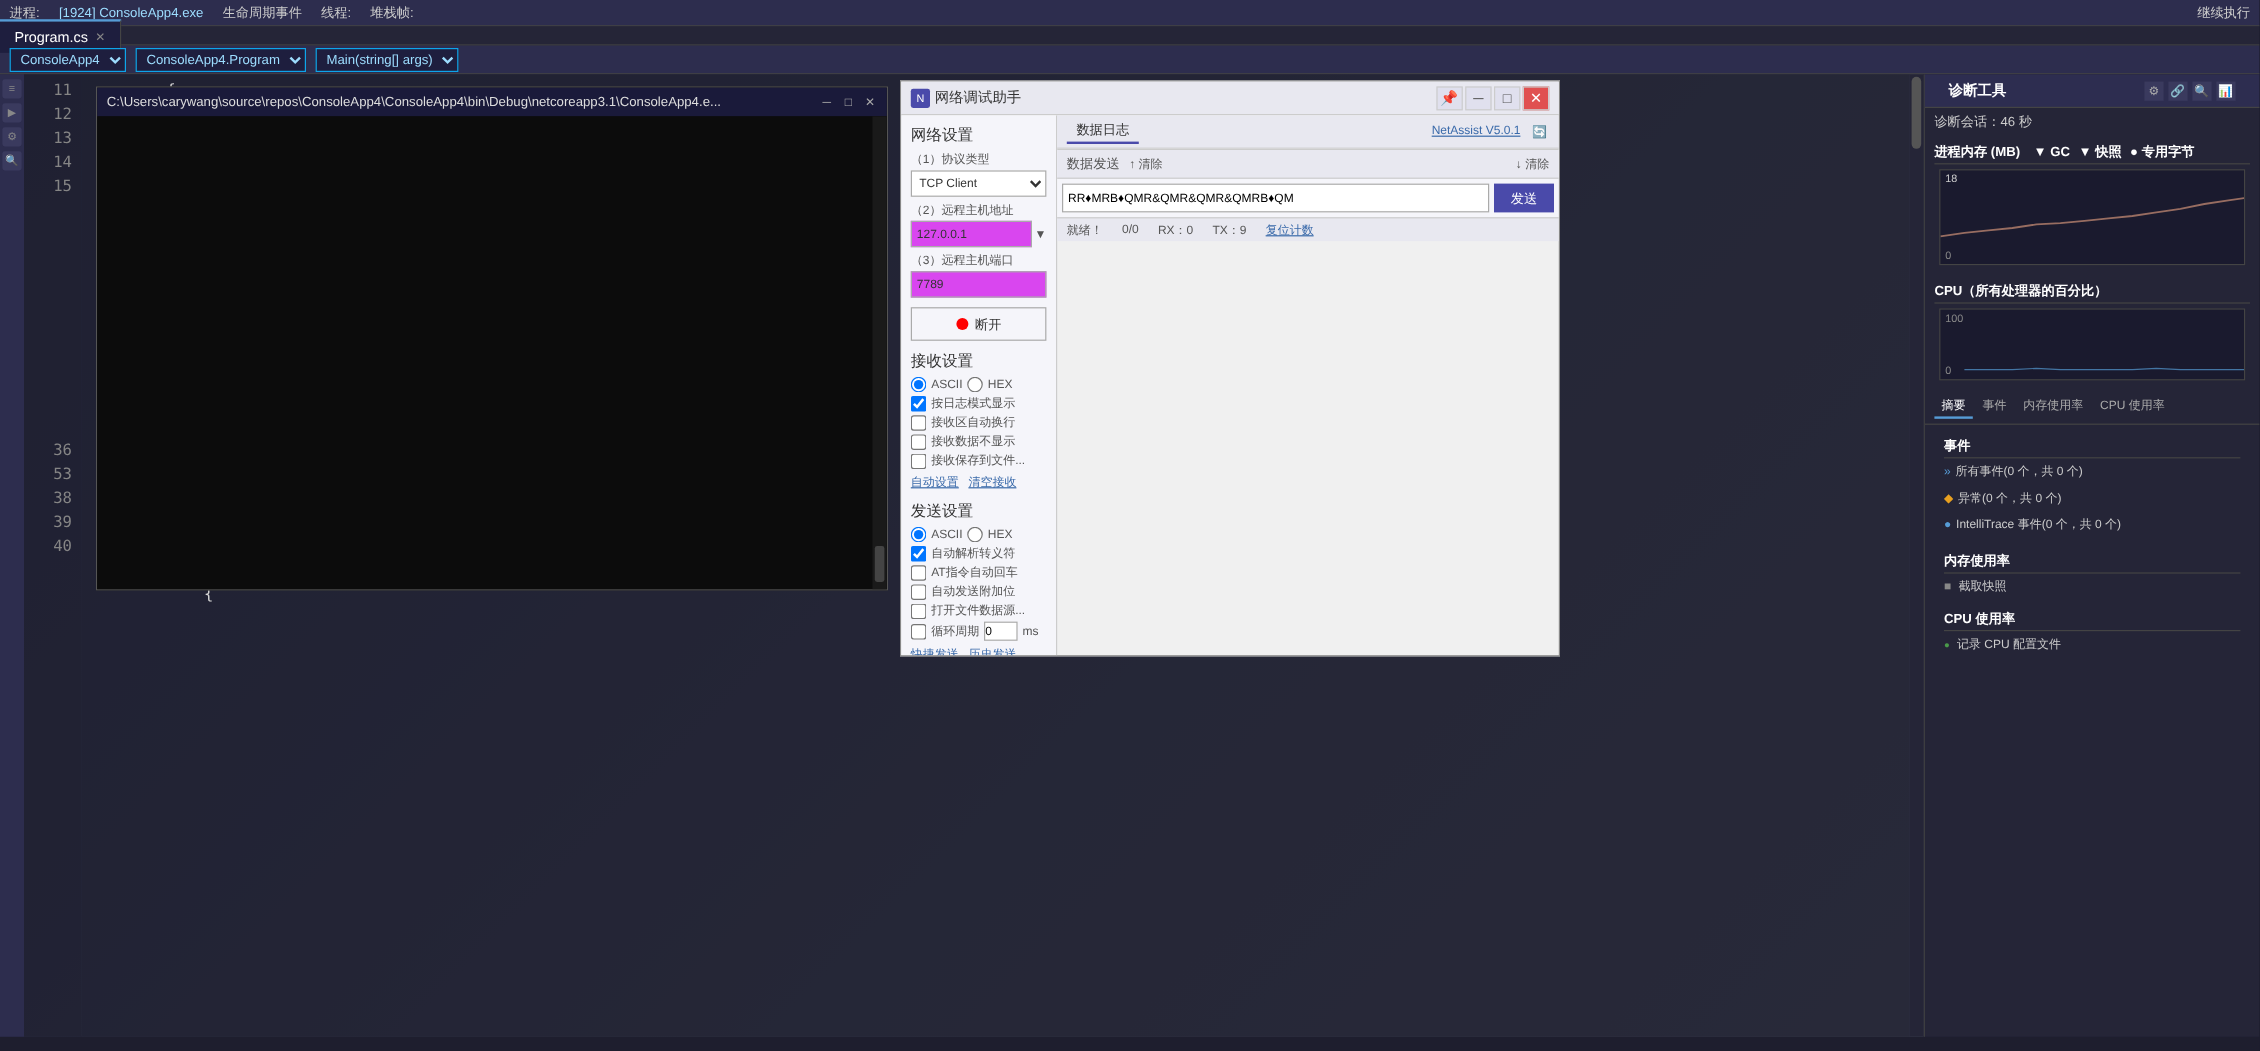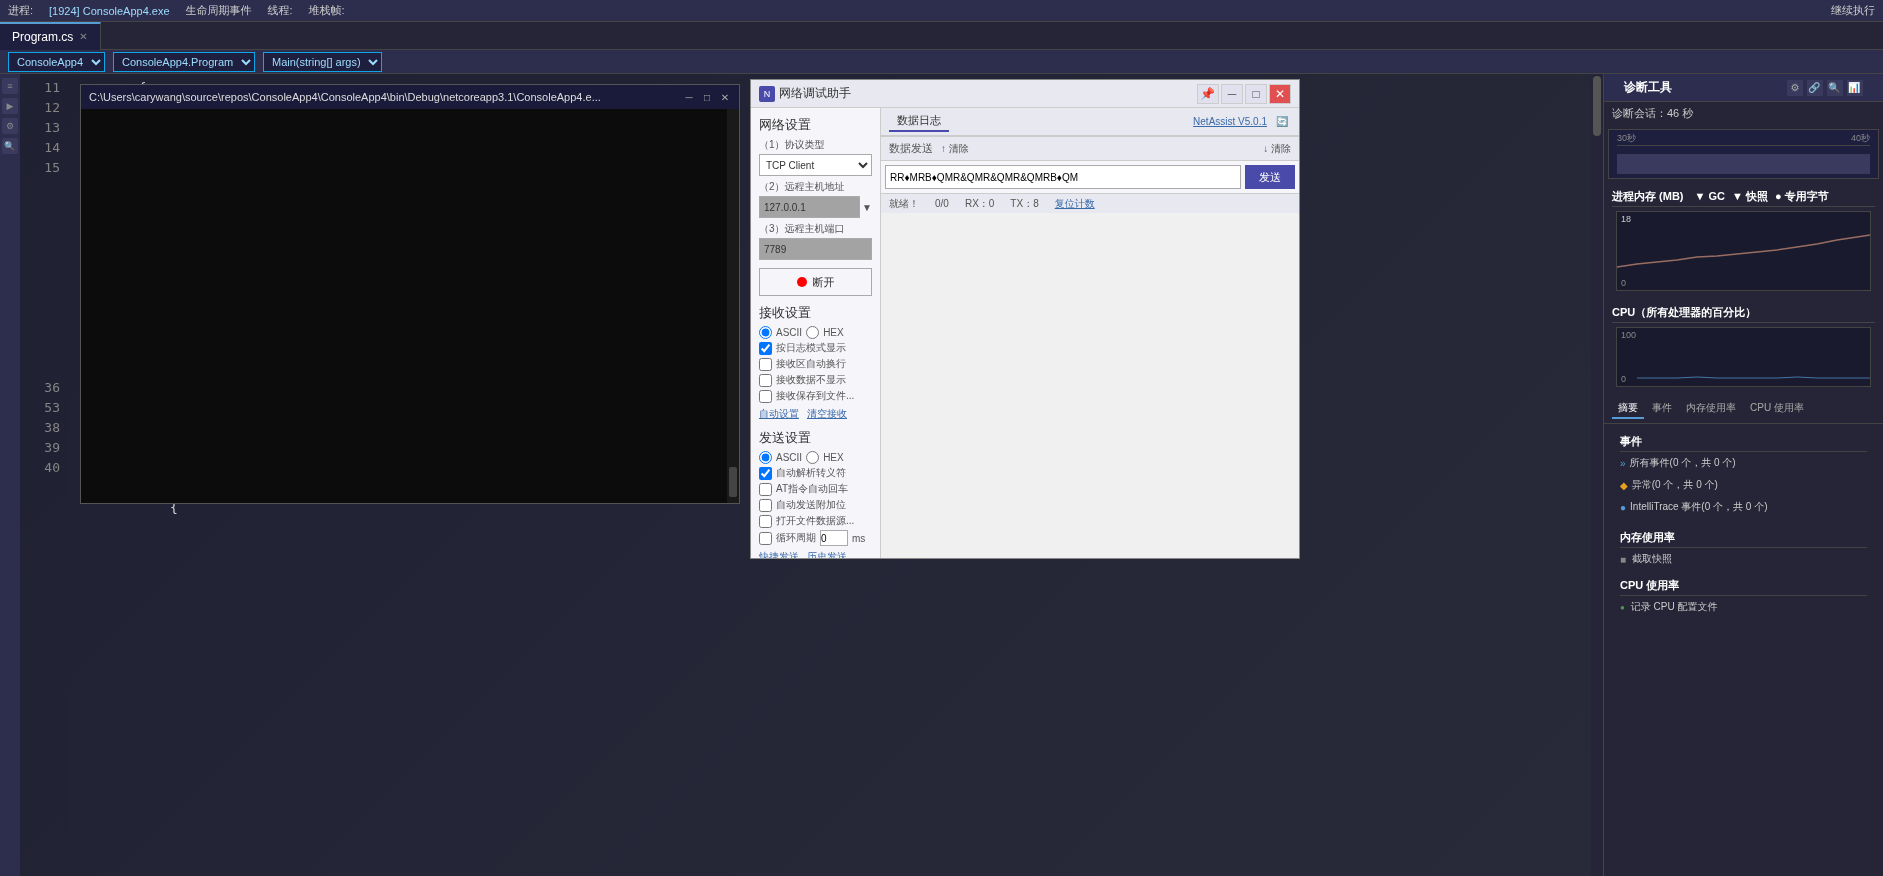--- a/index.html
+++ b/index.html
@@ -13,21 +13,21 @@
       align-items: center;
       padding: 0 8px;
       color: #ccc;
       font-size: 11px;
       gap: 16px;
       border-bottom: 1px solid #444;
     }
 
     
     .tab-bar {
-      height: 28px;
+      height: 16px;
       background: #252537;
       display: flex;
       align-items: center;
       border-bottom: 1px solid #444;
     }
     .tab {
       height: 28px;
       padding: 0 12px;
       display: flex;
       align-items: center;
@@ -511,21 +511,21 @@
       height: 22px;
       background: white;
       border: 1px solid #aaa;
       font-size: 10px;
       color: #333;
       padding: 0 2px;
     }
     .na-input {
       width: 100%;
       height: 22px;
-      background: #a3a3a3;
+      background: #d946ef;
       border: 1px solid #aaa;
       font-size: 10px;
       color: #333;
       padding: 0 4px;
     }
     .na-connect-btn {
       width: 100%;
       height: 28px;
       background: #f5f5fa;
       border: 1px solid #aaa;
@@ -914,21 +914,21 @@
             <div class="na-send-input-row">
               <input class="na-send-input" type="text" value="RR♦MRB♦QMR&amp;QMR&amp;QMR&amp;QMRB♦QM" style="">
               <button class="na-send-btn">发送</button>
             </div>
           </div>
 
           <div class="na-status-bar">
             <span>就绪！</span>
             <span>0/0</span>
             <span>RX：0</span>
-            <span>TX：8</span>
+            <span>TX：9</span>
             <span class="na-link">复位计数</span>
           </div>
         </div>
       </div>
     </div>
 
   </div>
 
   <div class="diag-panel">
     <div class="diag-header">
@@ -936,27 +936,20 @@
       <div class="diag-icons">
         <div class="diag-icon-btn">⚙</div>
         <div class="diag-icon-btn">🔗</div>
         <div class="diag-icon-btn">🔍</div>
         <div class="diag-icon-btn">📊</div>
       </div>
     </div>
 
     <div class="diag-session-label">诊断会话：46 秒</div>
 
-    <div class="diag-timeline">
-      <div class="timeline-scale">
-        <span>30秒</span>
-        <span>40秒</span>
-      </div>
-      <div class="timeline-bar"></div>
-    </div>
 
     <div class="diag-section">
       <div class="diag-section-title">
         <span>进程内存 (MB)</span>
         <span style="margin-left:8px;">▼ GC</span>
         <span style="margin-left:4px;">▼ 快照</span>
         <span style="margin-left:4px;">● 专用字节</span>
       </div>
       <div class="memory-chart">
         <div class="memory-chart-label">

